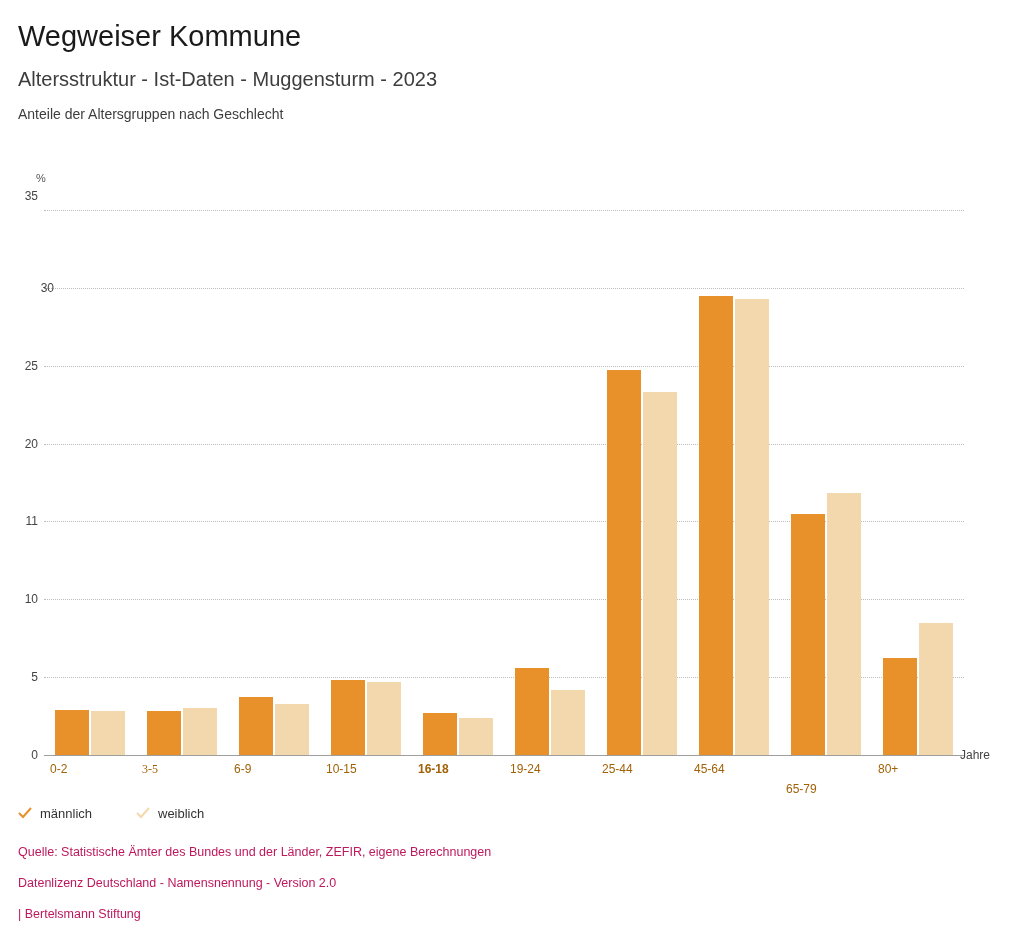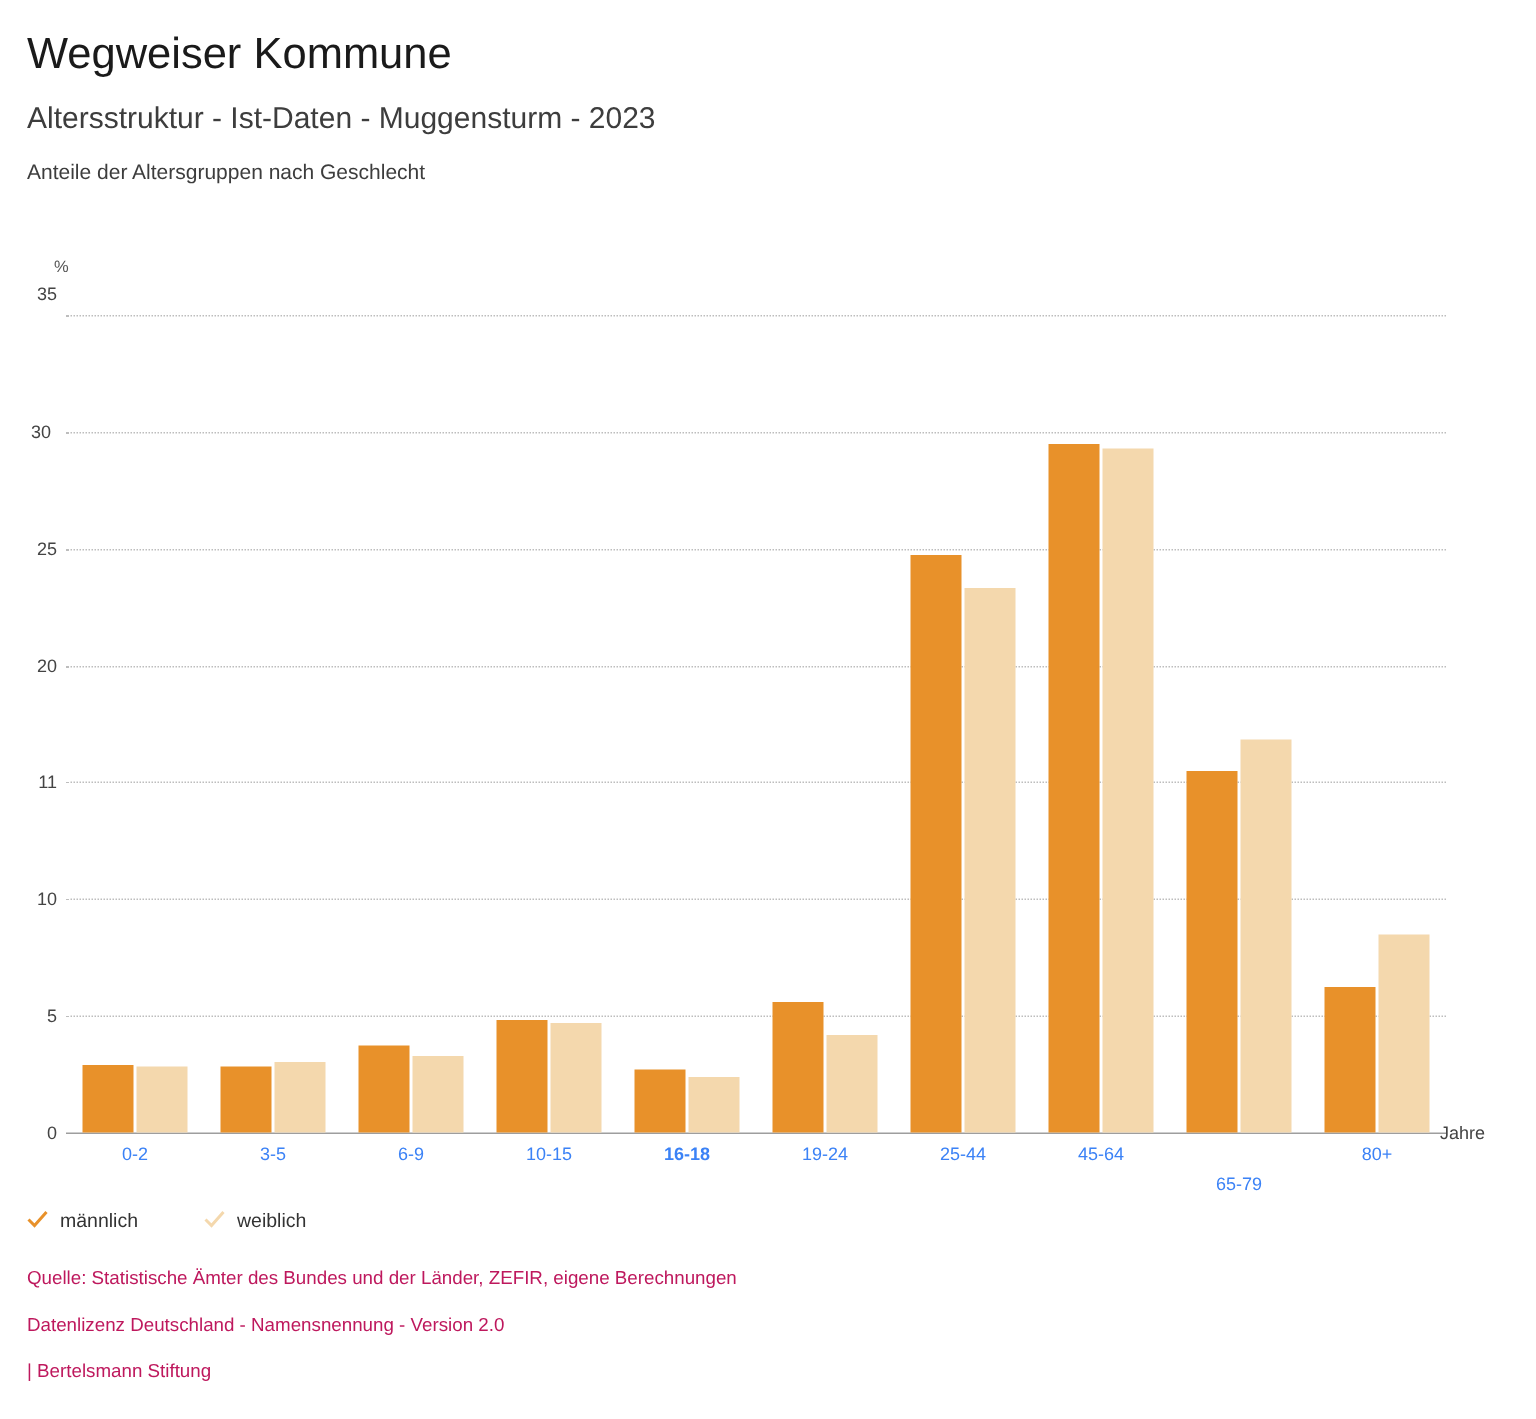--- a/index.html
+++ b/index.html
@@ -95,22 +95,22 @@
   .bar {
     position: absolute;
     bottom: 0;
   }
   .bar.m { background: #e8912a; }
   .bar.w { background: #f4d8ad; }
   .xtick {
     position: absolute;
     top: 762px;
     font-size: 12px;
-    color: #3b82f6;
-    text-align: center;
+    color: #a16207;
+    text-align: left;
     white-space: nowrap;
   }
 
   
   .legend {
     position: absolute;
     left: 18px;
     top: 803px;
     height: 20px;
   }
@@ -168,21 +168,21 @@
       <div class="gridline" style="top: 0px;"></div>
     </div>
   <div class="axis-bottom"></div>
   <div id="ytick-layer">
       <div class="ytick" style="left: 8px; top: 755px; position: absolute;">0</div>
       <div class="ytick" style="left: 8px; top: 677.143px; position: absolute;">5</div>
       <div class="ytick" style="left: 8px; top: 599.286px; position: absolute;">10</div>
       <div class="ytick" style="left: 8px; top: 521.429px; position: absolute;">11</div>
       <div class="ytick" style="left: 8px; top: 443.571px; position: absolute;">20</div>
       <div class="ytick" style="left: 8px; top: 365.714px; position: absolute;">25</div>
-      <div class="ytick" style="left: 4px; top: 287.857px; position: absolute;">30</div>
+      <div class="ytick" style="left: 24px; top: 287.857px; position: absolute;">30</div>
       <div class="ytick" style="left: 8px; top: 196px; position: absolute;">35</div>
     </div>
   <div id="bar-layer">
       <div class="bar m" title="männlich 0-2: 2.9%" style="position: absolute; width: 34px; height: 45.1571px; left: 55px; top: 709.843px; background: rgb(232, 145, 42);"></div>
       <div class="bar w" title="weiblich 0-2: 2.8%" style="position: absolute; width: 34px; height: 43.6px; left: 91px; top: 711.4px; background: rgb(244, 216, 173);"></div>
       <div class="bar m" title="männlich 3-5: 2.8%" style="position: absolute; width: 34px; height: 43.6px; left: 147px; top: 711.4px; background: rgb(232, 145, 42);"></div>
       <div class="bar w" title="weiblich 3-5: 3%" style="position: absolute; width: 34px; height: 46.7143px; left: 183px; top: 708.286px; background: rgb(244, 216, 173);"></div>
       <div class="bar m" title="männlich 6-9: 3.7%" style="position: absolute; width: 34px; height: 57.6143px; left: 239px; top: 697.386px; background: rgb(232, 145, 42);"></div>
       <div class="bar w" title="weiblich 6-9: 3.3%" style="position: absolute; width: 34px; height: 51.3857px; left: 275px; top: 703.614px; background: rgb(244, 216, 173);"></div>
       <div class="bar m" title="männlich 10-15: 4.8%" style="position: absolute; width: 34px; height: 74.7429px; left: 331px; top: 680.257px; background: rgb(232, 145, 42);"></div>
@@ -195,21 +195,21 @@
       <div class="bar w" title="weiblich 25-44: 23.3%" style="position: absolute; width: 34px; height: 362.814px; left: 643px; top: 392.186px; background: rgb(244, 216, 173);"></div>
       <div class="bar m" title="männlich 45-64: 29.5%" style="position: absolute; width: 34px; height: 459.357px; left: 699px; top: 295.643px; background: rgb(232, 145, 42);"></div>
       <div class="bar w" title="weiblich 45-64: 29.3%" style="position: absolute; width: 34px; height: 456.243px; left: 735px; top: 298.757px; background: rgb(244, 216, 173);"></div>
       <div class="bar m" title="männlich 65-79: 15.5%" style="position: absolute; width: 34px; height: 241.357px; left: 791px; top: 513.643px; background: rgb(232, 145, 42);"></div>
       <div class="bar w" title="weiblich 65-79: 16.8%" style="position: absolute; width: 34px; height: 261.6px; left: 827px; top: 493.4px; background: rgb(244, 216, 173);"></div>
       <div class="bar m" title="männlich 80+: 6.2%" style="position: absolute; width: 34px; height: 96.5429px; left: 883px; top: 658.457px; background: rgb(232, 145, 42);"></div>
       <div class="bar w" title="weiblich 80+: 8.5%" style="position: absolute; width: 34px; height: 132.357px; left: 919px; top: 622.643px; background: rgb(244, 216, 173);"></div>
     </div>
   <div id="xtick-layer">
       <div class="xtick" style="left: 50px; width: 80px;">0-2</div>
-      <div class="xtick" style="left: 142px; width: 80px;">3-5</div>
+      <div class="xtick" style="left: 142px; width: 80px; font-family: Liberation Serif, serif;">3-5</div>
       <div class="xtick" style="left: 234px; width: 80px;">6-9</div>
       <div class="xtick" style="left: 326px; width: 80px;">10-15</div>
       <div class="xtick" style="left: 418px; width: 80px; font-weight: bold;">16-18</div>
       <div class="xtick" style="left: 510px; width: 80px;">19-24</div>
       <div class="xtick" style="left: 602px; width: 80px;">25-44</div>
       <div class="xtick" style="left: 694px; width: 80px;">45-64</div>
       <div class="xtick" style="left: 786px; width: 80px; margin-top: 20px;">65-79</div>
       <div class="xtick" style="left: 878px; width: 80px;">80+</div>
     </div>
 

